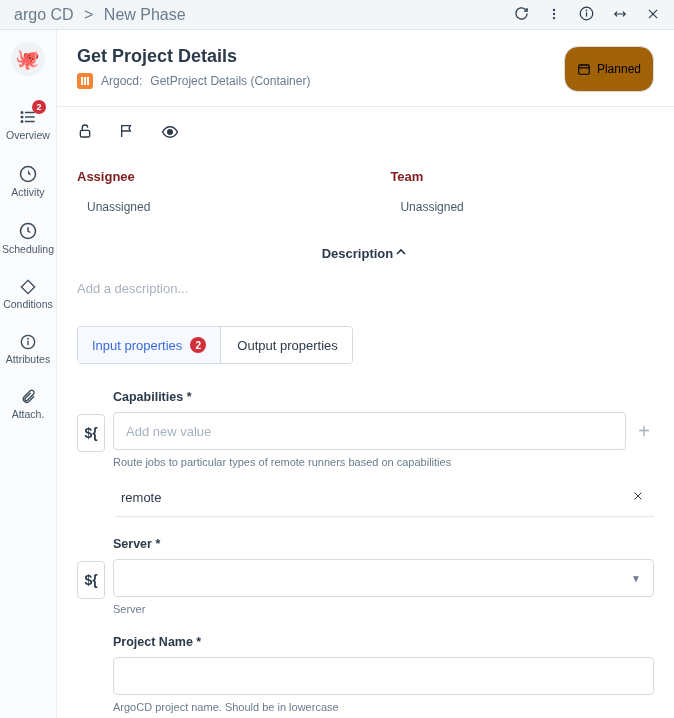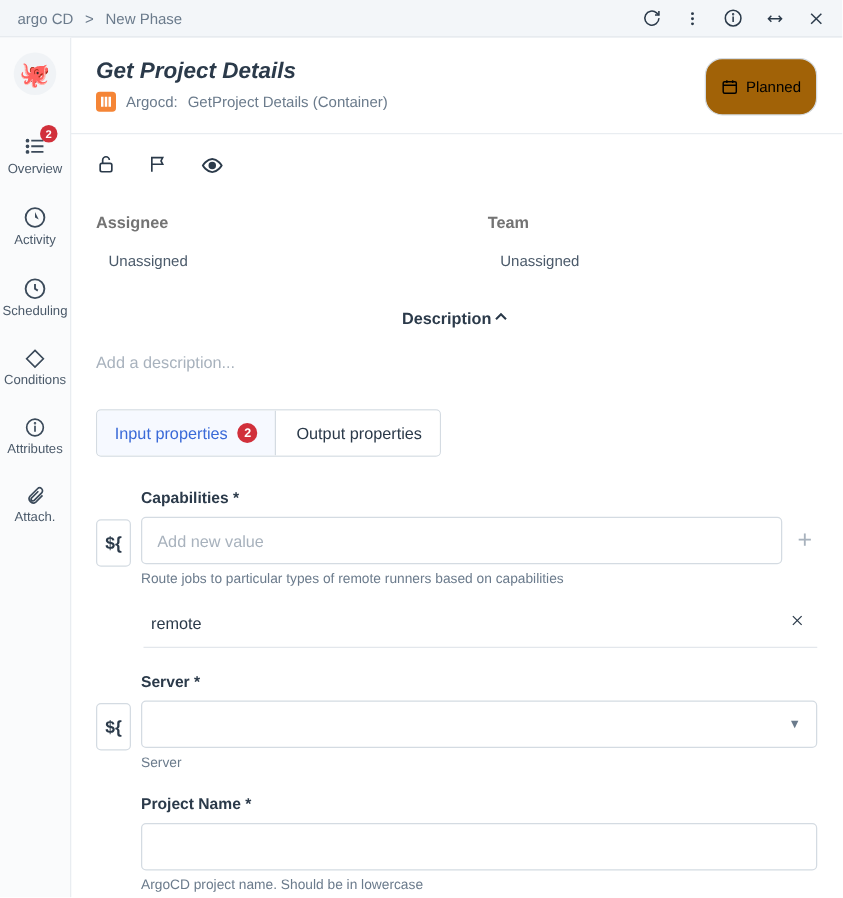--- a/index.html
+++ b/index.html
@@ -1,39 +1,39 @@
 <!DOCTYPE html>
 <html><head>
   <meta charset="utf-8">
   <style>
     * { box-sizing: border-box; margin: 0; padding: 0; font-family: -apple-system, BlinkMacSystemFont, 'Segoe UI', Arial, sans-serif; }
     body { background: #fff; color: #2b3a4a; width: 674px; height: 718px; overflow: hidden; }
-    .top-bar { display: flex; justify-content: space-between; align-items: center; padding: 6px 14px; background: #f3f6f9; border-bottom: 1px solid #e3e7ec; height: 30px; font-size: 12px; color: #6b7b8c; }
+    .top-bar { display: flex; justify-content: space-between; align-items: flex-start; padding: 6px 14px; background: #f3f6f9; border-bottom: 1px solid #e3e7ec; height: 30px; font-size: 16px; color: #6b7b8c; }
     .breadcrumb span { color: #6b7b8c; }
     .breadcrumb .sep { margin: 0 6px; }
     .top-icons { display: flex; gap: 18px; align-items: center; color: #2b3a4a; }
     .top-icons .ic { cursor: pointer; display: inline-flex; }
     .container { display: flex; height: calc(100% - 30px); }
     .sidebar { width: 57px; background: #fafbfc; border-right: 1px solid #e9edf1; display: flex; flex-direction: column; align-items: center; padding-top: 12px; }
     .avatar { width: 34px; height: 34px; border-radius: 50%; background: #f0f3f6; display: flex; align-items: center; justify-content: center; margin-bottom: 20px; font-size: 20px; }
     .side-item { position: relative; display: flex; flex-direction: column; align-items: center; gap: 3px; padding: 12px 0; width: 100%; cursor: pointer; font-size: 10.5px; color: #4b5a6a; }
     .side-item:first-of-type { padding-top: 8px; }
     .side-item svg { color: #3b4a5a; }
     .badge { position: absolute; top: 4px; right: 10px; background: #d1303b; color: #fff; border-radius: 50%; width: 14px; height: 14px; font-size: 9px; display: flex; align-items: center; justify-content: center; font-weight: bold; }
     .main { flex: 1; overflow-y: auto; }
     .header-row { display: flex; justify-content: space-between; align-items: flex-start; padding: 16px 20px 14px 20px; border-bottom: 1px solid #e9edf1; }
-    .title { font-size: 18px; font-weight: 700; color: #2b3a4a; margin-bottom: 6px; font-style: italic; }
+    .title { font-size: 18px; font-weight: 700; color: #2b3a4a; margin-bottom: 6px; }
     .subtitle { font-size: 12px; color: #6b7b8c; display: flex; align-items: center; gap: 8px; }
     .sub-icon { width: 16px; height: 16px; background: #f58536; border-radius: 3px; display: inline-flex; align-items: center; justify-content: center; }
     .planned-btn { border: 1px solid #d4dbe2; border-radius: 14px; padding: 15px 12px; font-size: 12px; display: flex; align-items: center; gap: 6px; background: #a16207; cursor: pointer; }
     .content { padding: 16px 20px; }
     .icon-row { display: flex; gap: 26px; margin-bottom: 24px; color: #2b3a4a; }
     .icon-row .ic { cursor: pointer; }
     .meta-row { display: flex; gap: 240px; margin-bottom: 30px; }
-    .meta-label { font-size: 13px; font-weight: 700; color: #737373; margin-bottom: 16px; }
+    .meta-label { font-size: 13px; font-weight: 700; color: #7f1d1d; margin-bottom: 16px; }
     .meta-value { font-size: 12px; color: #4b5a6a; padding-left: 10px; }
     .section-header { display: flex; justify-content: center; align-items: center; font-size: 13px; font-weight: 700; margin-bottom: 18px; cursor: pointer; }
     .desc-placeholder { font-size: 13px; color: #a8b2bd; margin-bottom: 30px; }
     .tabs { display: flex; border: 1px solid #d4dbe2; border-radius: 4px; overflow: hidden; width: fit-content; margin-bottom: 26px; }
     .tab { padding: 10px 14px; font-size: 13px; cursor: pointer; display: flex; align-items: center; gap: 8px; background: #fff; }
     .tab.active { color: #3a6ad8; background: #f6f9ff; }
     .tab .count { background: #d1303b; color: #fff; border-radius: 50%; width: 16px; height: 16px; font-size: 10px; display: flex; align-items: center; justify-content: center; font-weight: bold; }
     .tab + .tab { border-left: 1px solid #d4dbe2; padding-left: 16px; }
     .field { margin-bottom: 20px; padding-left: 36px; position: relative; }
     .field-label { font-size: 12.5px; font-weight: 700; margin-bottom: 8px; }

